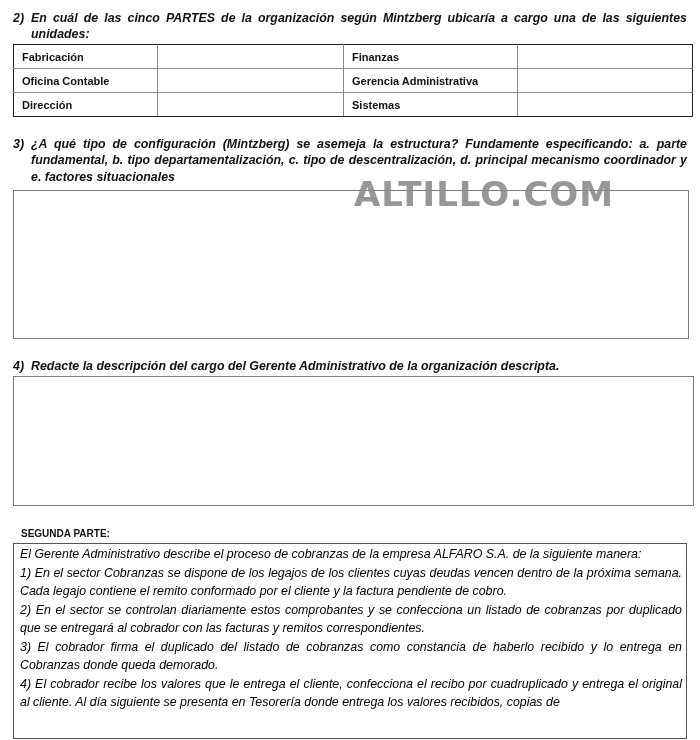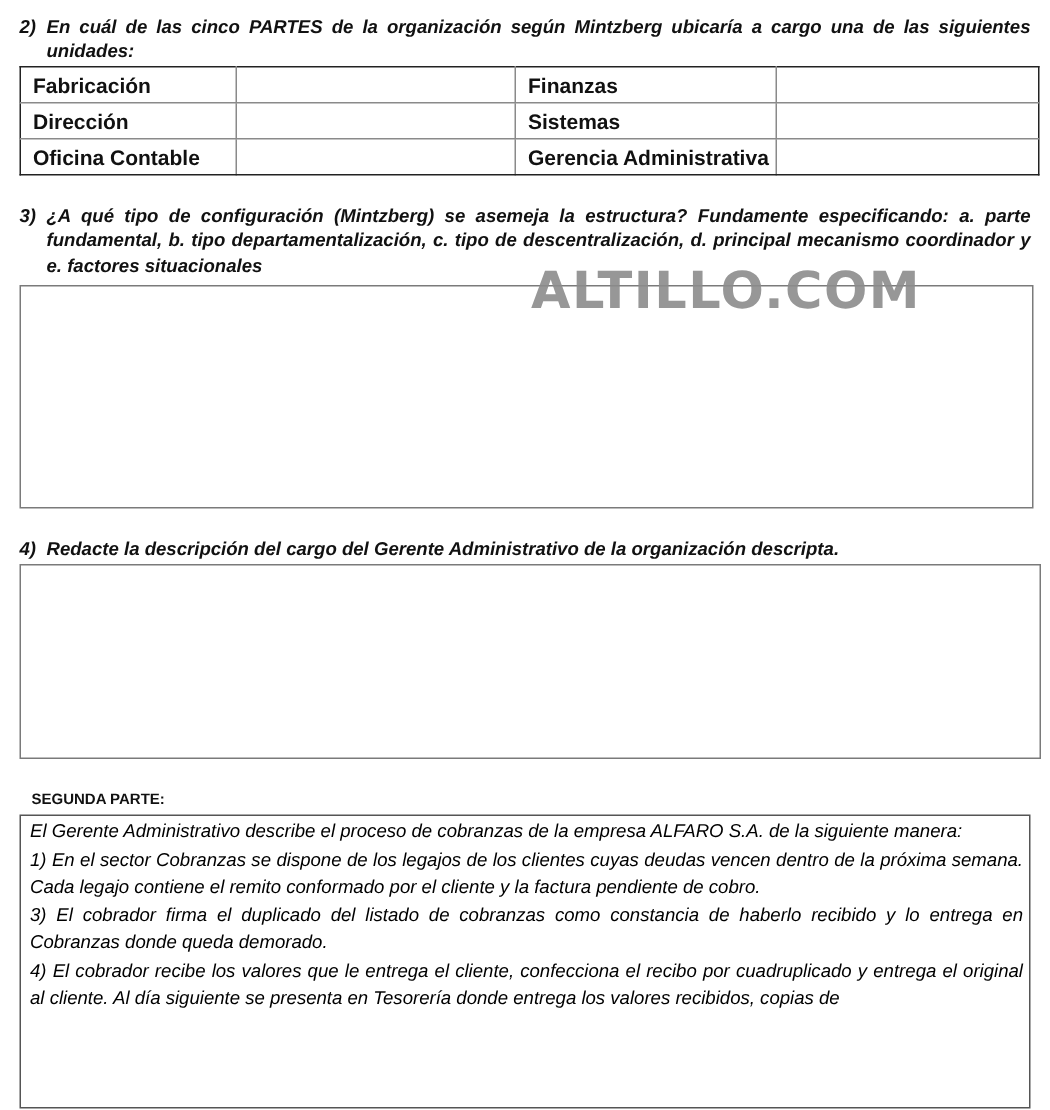--- a/index.html
+++ b/index.html
@@ -15,21 +15,21 @@
     }
     .q .num { position: absolute; left: 0; top: 0; }
     .q .txt { display: block; padding-left: 18px; }
     .q2 { top: 10px; }
     .q3 { top: 136px; }
     .q4 { top: 358px; }
 
     table.units {
       position: absolute; left: 13px; top: 44px; width: 679px;
       border-collapse: collapse; table-layout: fixed;
-      font-size: 14px; font-weight: bold;
+      font-size: 11px; font-weight: bold;
     }
     table.units td {
       height: 23px; padding: 0 0 0 8px;
       border: 1px solid #8a8a8a; vertical-align: middle; color: #111;
     }
     table.units tr:first-child td { border-top: 1.5px solid #222; }
     table.units tr:last-child td { border-bottom: 1.5px solid #222; }
     table.units td:first-child { border-left: 1.5px solid #222; }
     table.units td:last-child { border-right: 1.5px solid #222; }
     col.c1 { width: 144px; } col.c2 { width: 186px; }
@@ -79,29 +79,29 @@
       <col class="c4">
     </colgroup>
   <tbody>
     <tr>
       <td>Fabricación</td>
       <td></td>
       <td>Finanzas</td>
       <td></td>
     </tr>
     <tr>
+      <td>Oficina Contable</td>
+      <td></td>
+      <td>Gerencia Administrativa</td>
+      <td></td>
+    </tr>
+    <tr>
       <td>Dirección</td>
       <td></td>
       <td>Sistemas</td>
-      <td></td>
-    </tr>
-    <tr>
-      <td>Oficina Contable</td>
-      <td></td>
-      <td>Gerencia Administrativa</td>
       <td></td>
     </tr>
   </tbody>
 </table>
 
 <div class="q q3">
   <span class="num">3)</span>
   <span class="txt">¿A qué tipo de configuración (Mintzberg) se asemeja la estructura? Fundamente especificando: a. parte fundamental, b. tipo departamentalización, c. tipo de descentralización, d. principal mecanismo coordinador y e. factores situacionales</span>
 </div>
 <div class="answer-box box3"></div>
@@ -111,15 +111,16 @@
 <div class="q q4">
   <span class="num">4)</span>
   <span class="txt">Redacte la descripción del cargo del Gerente Administrativo de la organización descripta.</span>
 </div>
 <div class="answer-box box4"></div>
 
 <div class="section-title">SEGUNDA PARTE:</div>
 <div class="case-box">
   <p>El Gerente Administrativo describe el proceso de cobranzas de la empresa ALFARO S.A. de la siguiente manera:</p>
   <p>1) En el sector Cobranzas se dispone de los legajos de los clientes cuyas deudas vencen dentro de la próxima semana. Cada legajo contiene el remito conformado por el cliente y la factura pendiente de cobro.</p>
+  <p>2) En el sector se controlan diariamente estos comprobantes y se confecciona un listado de cobranzas por duplicado que se entregará al cobrador con las facturas y remitos correspondientes.</p>
   <p>3) El cobrador firma el duplicado del listado de cobranzas como constancia de haberlo recibido y lo entrega en Cobranzas donde queda demorado.</p>
   <p>4) El cobrador recibe los valores que le entrega el cliente, confecciona el recibo por cuadruplicado y entrega el original al cliente. Al día siguiente se presenta en Tesorería donde entrega los valores recibidos, copias de</p>
 </div>
 
 </body></html>

